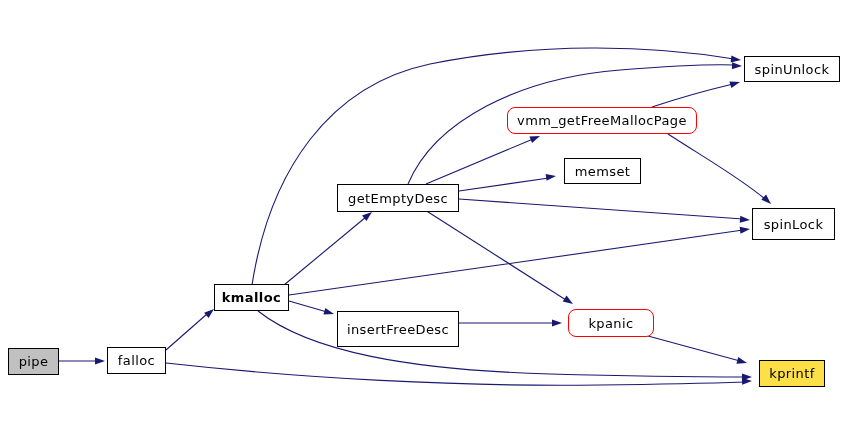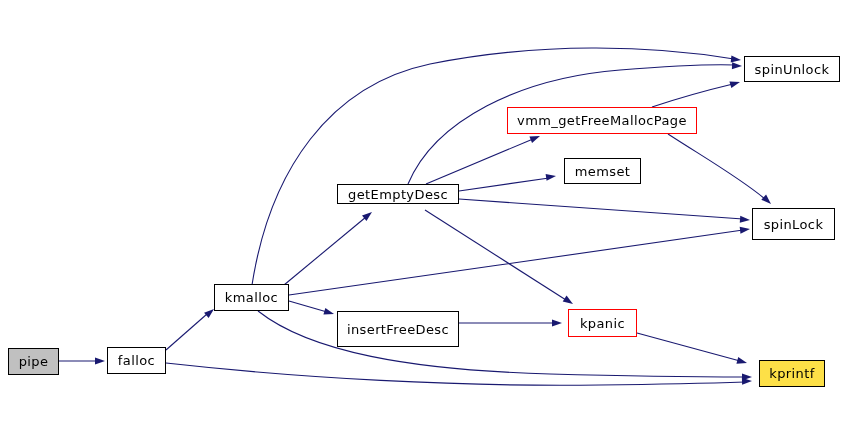--- a/index.html
+++ b/index.html
@@ -24,21 +24,21 @@
     color: #000000;
     display: flex;
     align-items: center;
     justify-content: center;
     font-size: 13px;
     letter-spacing: 0.4px;
     white-space: nowrap;
     cursor: default;
   }
   .node.root { background: #c0c0c0; }
-  .node.highlighted { border-color: #ff0000; }
+  .node.highlighted { border-color: #ff0000; border-radius: 8px; }
 </style>
 </head>
 <body>
 
 <div class="canvas">
   <svg class="edge-layer" viewBox="0 0 845 443" width="845" height="443" xmlns="http://www.w3.org/2000/svg">
       <path d="M59,361 L97,361" fill="none" stroke="#191970" stroke-width="1.1"></path>
       <path d="M0,0 L-10,3.5 L-10,-3.5 Z" transform="translate(105,361) rotate(0)" fill="#191970"></path>
       <path d="M166,350 L207,314" fill="none" stroke="#191970" stroke-width="1.1"></path>
       <path d="M0,0 L-10,3.5 L-10,-3.5 Z" transform="translate(214,309) rotate(-40)" fill="#191970"></path>
@@ -69,23 +69,23 @@
       <path d="M652,107 C685,96 712,89 733,84" fill="none" stroke="#191970" stroke-width="1.1"></path>
       <path d="M0,0 L-10,3.5 L-10,-3.5 Z" transform="translate(740,82) rotate(-16)" fill="#191970"></path>
       <path d="M668,134 C705,158 740,178 765,199" fill="none" stroke="#191970" stroke-width="1.1"></path>
       <path d="M0,0 L-10,3.5 L-10,-3.5 Z" transform="translate(771,204) rotate(43)" fill="#191970"></path>
       <path d="M637,333 L740,361" fill="none" stroke="#191970" stroke-width="1.1"></path>
       <path d="M0,0 L-10,3.5 L-10,-3.5 Z" transform="translate(747,363) rotate(15)" fill="#191970"></path>
     </svg>
   <div>
       <div class="node root" style="left: 8px; top: 348px; width: 51px; height: 27px; background: rgb(192, 192, 192); border-color: rgb(0, 0, 0); color: rgb(0, 0, 0);">pipe</div>
       <div class="node" style="left: 107px; top: 347px; width: 59px; height: 27px; background: rgb(255, 255, 255); border-color: rgb(0, 0, 0); color: rgb(0, 0, 0);">falloc</div>
-      <div class="node" style="left: 214px; top: 284px; width: 75px; height: 27px; background: rgb(255, 255, 255); border-color: rgb(0, 0, 0); color: rgb(0, 0, 0);">kmalloc</div>
-      <div class="node" style="left: 337px; top: 184px; width: 122px; height: 20px; background: rgb(255, 255, 255); border-color: rgb(0, 0, 0); color: rgb(0, 0, 0);">getEmptyDesc</div>
+      <div class="node" style="left: 214px; top: 284px; width: 75px; height: 27px; background: rgb(255, 255, 255); border-color: rgb(0, 0, 0); color: rgb(0, 0, 0); font-weight: bold;">kmalloc</div>
+      <div class="node" style="left: 337px; top: 184px; width: 122px; height: 28px; background: rgb(255, 255, 255); border-color: rgb(0, 0, 0); color: rgb(0, 0, 0);">getEmptyDesc</div>
       <div class="node" style="left: 337px; top: 311px; width: 122px; height: 36px; background: rgb(255, 255, 255); border-color: rgb(0, 0, 0); color: rgb(0, 0, 0);">insertFreeDesc</div>
       <div class="node highlighted" style="left: 507px; top: 107px; width: 190px; height: 27px; background: rgb(255, 255, 255); border-color: rgb(255, 0, 0); color: rgb(0, 0, 0);">vmm_getFreeMallocPage</div>
       <div class="node" style="left: 564px; top: 158px; width: 77px; height: 26px; background: rgb(255, 255, 255); border-color: rgb(0, 0, 0); color: rgb(0, 0, 0);">memset</div>
       <div class="node" style="left: 744px; top: 56px; width: 96px; height: 26px; background: rgb(255, 255, 255); border-color: rgb(0, 0, 0); color: rgb(0, 0, 0);">spinUnlock</div>
       <div class="node" style="left: 752px; top: 208px; width: 83px; height: 32px; background: rgb(255, 255, 255); border-color: rgb(0, 0, 0); color: rgb(0, 0, 0);">spinLock</div>
-      <div class="node highlighted" style="left: 568px; top: 309px; width: 69px; height: 28px; background: rgb(255, 255, 255); border-color: rgb(255, 0, 0); color: rgb(0, 0, 0);">kpanic</div>
+      <div class="node highlighted" style="left: 568px; top: 309px; width: 86px; height: 28px; background: rgb(255, 255, 255); border-color: rgb(255, 0, 0); color: rgb(0, 0, 0);">kpanic</div>
       <div class="node" style="left: 759px; top: 360px; width: 66px; height: 27px; background: #fde047; border-color: rgb(0, 0, 0); color: rgb(0, 0, 0);">kprintf</div>
     </div>
 </div>
 
 </body></html>

